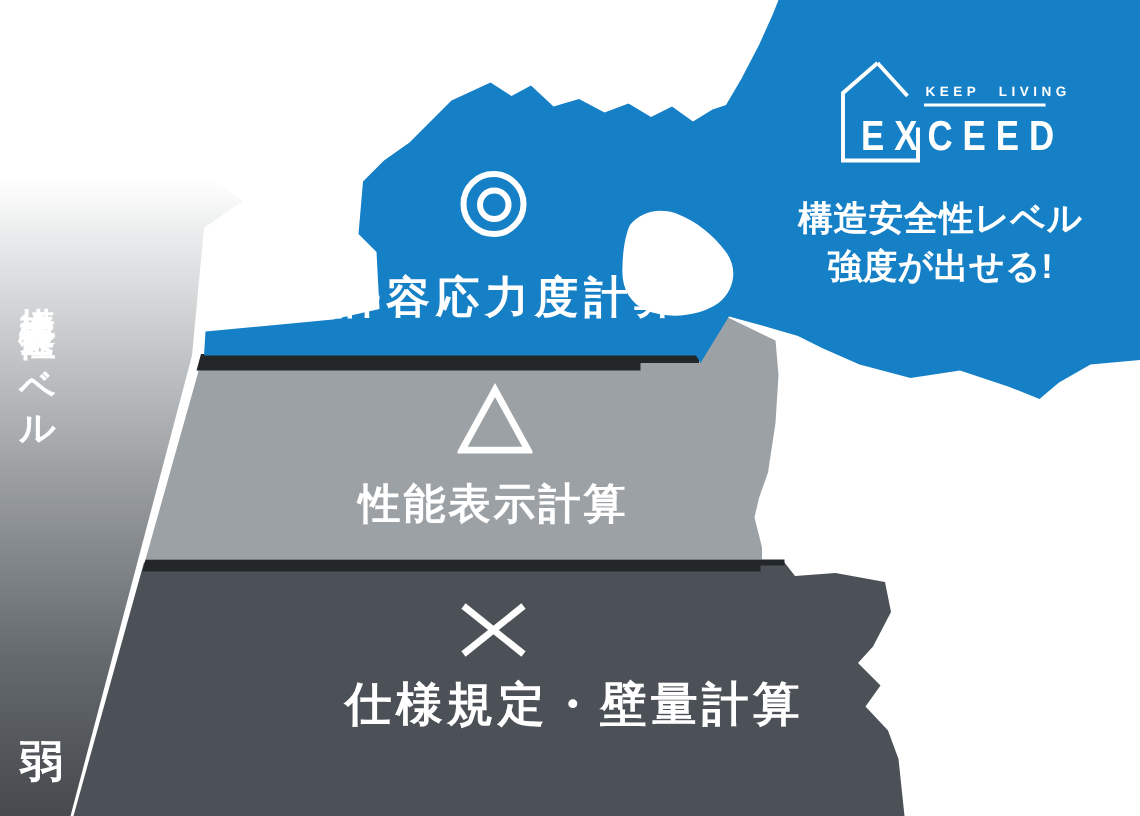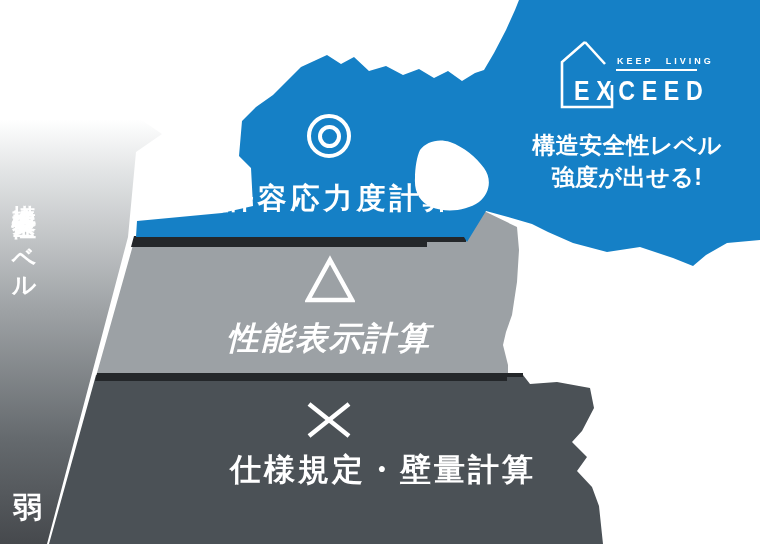--- a/index.html
+++ b/index.html
@@ -5,21 +5,21 @@
   html,body{margin:0;padding:0;background:#fff;}
   #stage{
     position:relative;width:760px;height:544px;overflow:hidden;background:#fff;
     font-family:"Liberation Sans","DejaVu Sans",sans-serif;
   }
   #scene{position:absolute;left:0;top:0;}
   .txt{position:absolute;color:#fff;font-weight:bold;white-space:nowrap;}
 
   .tier-label{transform:translateX(-50%);}
   #tier-top-label{left:340px;top:179px;font-size:29px;letter-spacing:4px;}
-  #tier-middle-label{left:329px;top:317px;font-size:32px;letter-spacing:2px;font-style:italic;}
+  #tier-middle-label{left:329px;top:317px;font-size:28px;letter-spacing:2px;}
   #tier-bottom-label{left:383px;top:449px;font-size:31px;letter-spacing:3px;}
 
   #axis-label{
     left:8px;top:185px;font-size:24px;letter-spacing:3px;
     writing-mode:vertical-rl;text-orientation:upright;
   }
   #axis-weak-label{left:13px;top:488px;font-size:29px;}
 
   
   #double-circle-icon{

